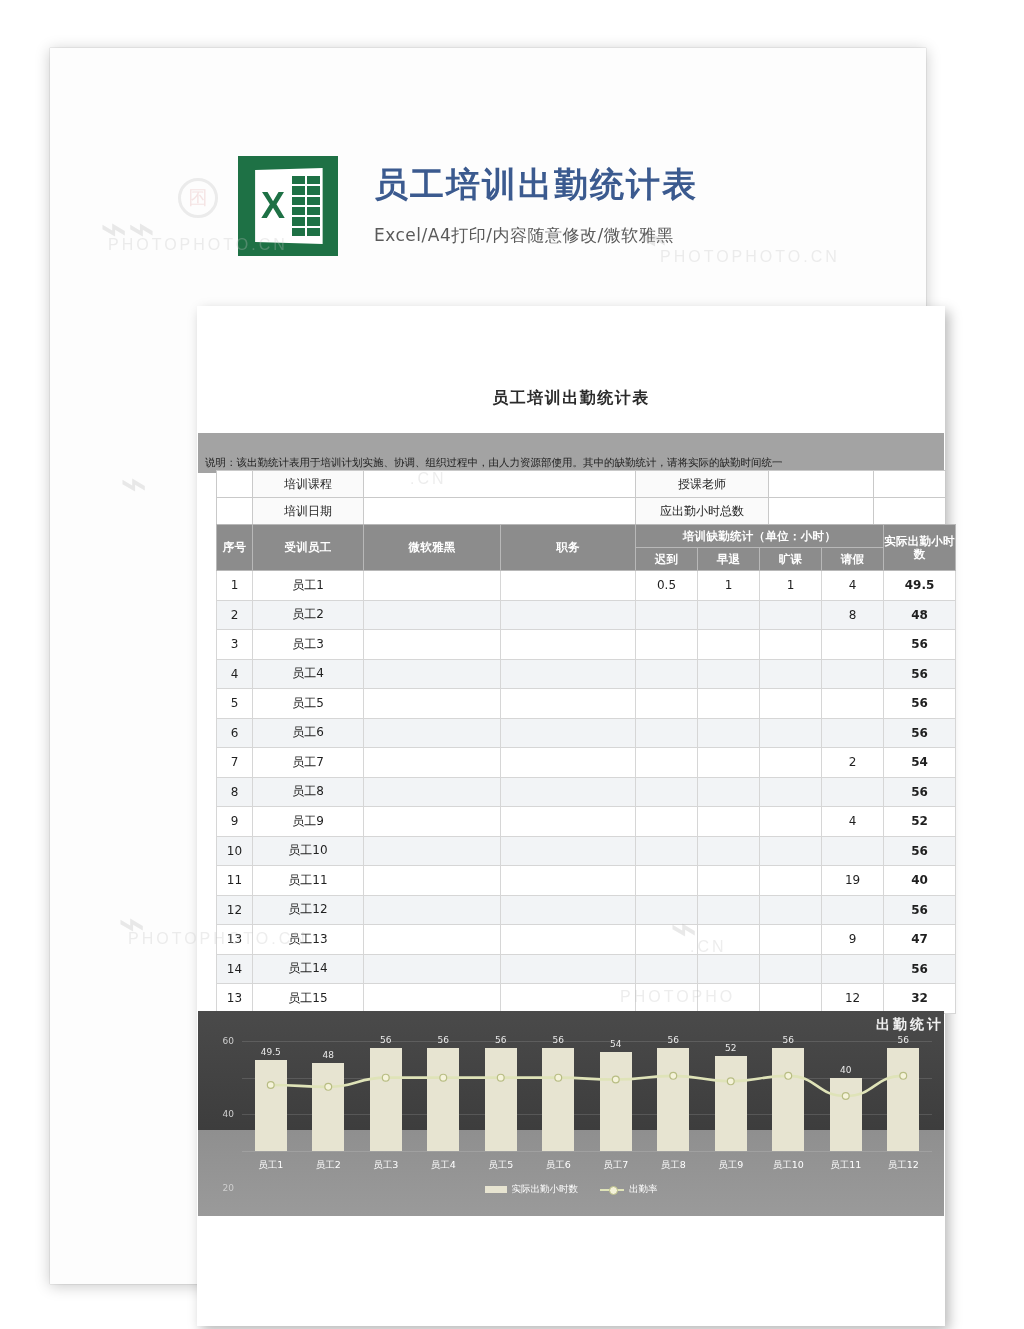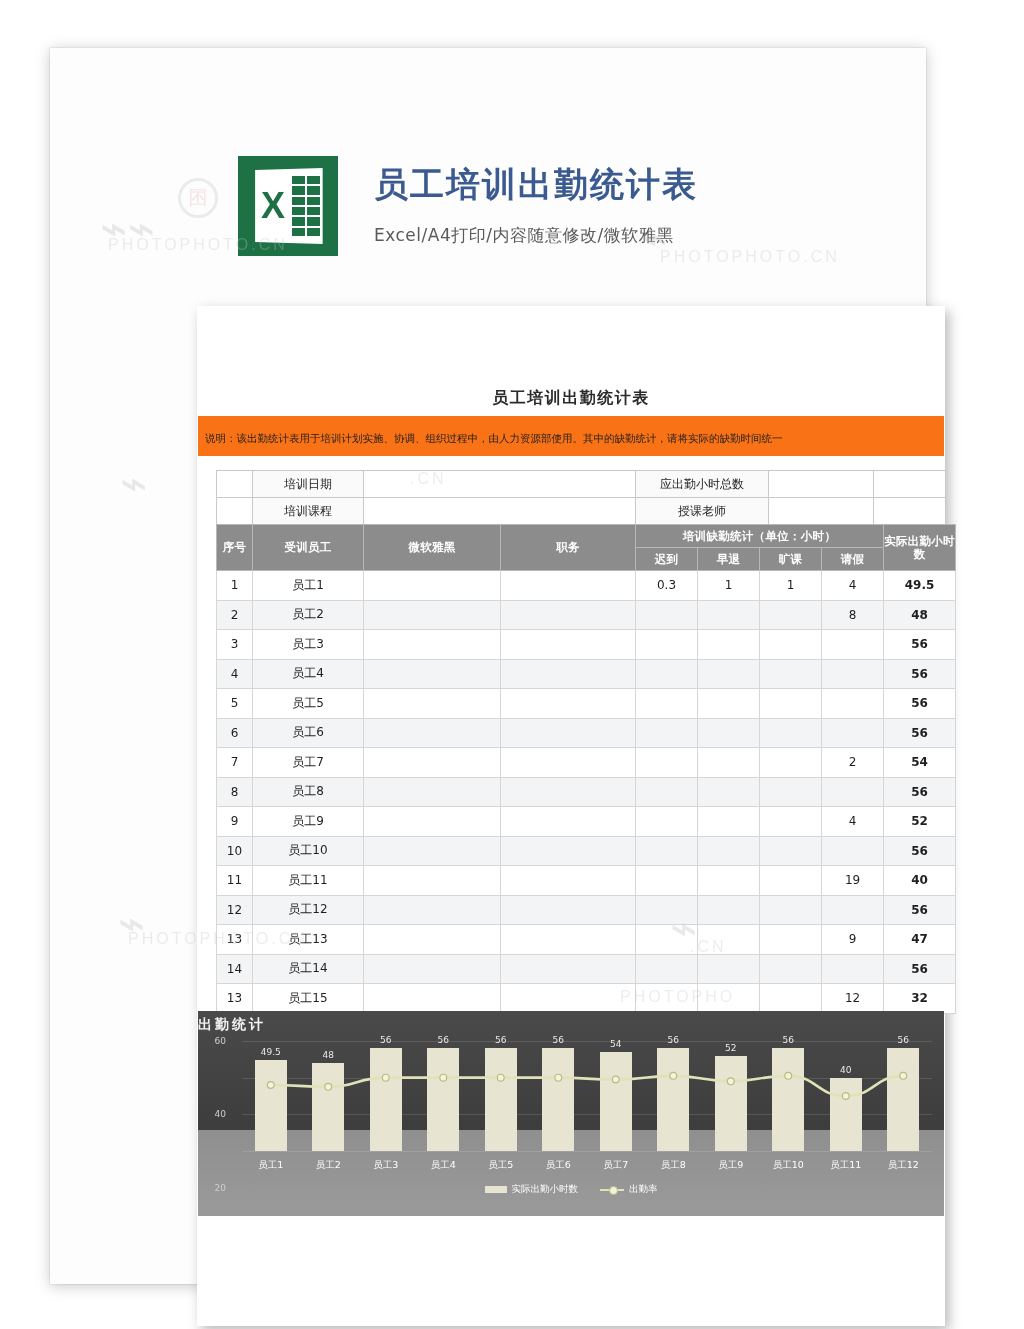--- a/index.html
+++ b/index.html
@@ -75,22 +75,22 @@
     letter-spacing: 0.6px; font-family: "DejaVu Sans", sans-serif; white-space: nowrap;
   }
 
   
   .sheet-title {
     position: absolute; left: 0; top: 82px; width: 748px;
     text-align: center; font-size: 16px; font-weight: bold; color: #2b2b2b;
     letter-spacing: 1.5px; font-family: "DejaVu Sans", sans-serif;
   }
   .note-box {
-    position: absolute; left: 1px; top: 110px; width: 746px; height: 40px;
-    background: #f97316; padding: 14px 6px 0 7px; overflow: hidden;
+    position: absolute; left: 1px; top: 127px; width: 746px; height: 40px;
+    background: #a3a3a3; padding: 21px 6px 0 7px; overflow: hidden;
   }
   .note-line {
     font-size: 10.5px; color: #1f1f1f; line-height: 17px;
     font-family: "DejaVu Sans", sans-serif; white-space: nowrap;
   }
 
   
   .info-tbl {
     position: absolute; left: 19px; top: 164px; width: 729px;
     border-collapse: collapse; table-layout: fixed;
@@ -120,29 +120,29 @@
   .grid-tbl tbody tr:nth-child(even) td { background: #f2f4f6; }
   .cell-total { font-weight: bold; }
 
   
   .chart-panel {
     position: absolute; left: 1px; top: 705px; width: 746px; height: 205px;
     background: linear-gradient(180deg, #4a4a4a 0%, #3d3d3d 58%, #8f8f8f 58%, #9a9a9a 100%);
     overflow: hidden;
   }
   .chart-title {
-    position: absolute; left: 0; top: 5px; width: 746px; text-align: left;
+    position: absolute; left: 0; top: 5px; width: 746px; text-align: right;
     color: #f1f1f1; font-size: 14px; font-weight: bold; letter-spacing: 3px;
     font-family: "DejaVu Sans", sans-serif;
   }
   .plot {
     position: absolute; left: 44px; top: 30px; width: 690px; height: 110px;
   }
   .ytick {
-    position: absolute; right: 100%; margin-right: 16px; transform: translateY(-50%);
+    position: absolute; right: 100%; margin-right: 8px; transform: translateY(-50%);
     font-size: 9px; color: #cfcfcf; font-family: "DejaVu Sans", sans-serif;
   }
   .gridline { position: absolute; left: 0; width: 100%; height: 1px; background: rgba(255,255,255,0.13); }
   .bars { position: absolute; left: 0; bottom: 0; width: 100%; height: 100%; display: flex; align-items: flex-end; }
   .barcol { flex: 1 1 0; display: flex; justify-content: center; align-items: flex-end; height: 100%; position: relative; }
   .bar { width: 56%; background: linear-gradient(180deg,#efeddd 0%, #e4e1cd 100%); }
   .bar-lbl {
     position: absolute; left: 0; width: 100%; text-align: center;
     font-size: 9px; color: #e9e9e9; font-family: "DejaVu Sans", sans-serif;
   }
@@ -230,31 +230,31 @@
           <col style="width:36px">
             <col style="width:111px">
             <col style="width:272px">
           <col style="width:133px">
             <col style="width:105px">
             <col style="width:72px">
         </colgroup>
         <tbody>
           <tr>
             <td class="info-val"></td>
-            <td class="info-lbl">培训日期</td>
-            <td class="info-val"></td>
-            <td class="info-lbl">应出勤小时总数</td>
+            <td class="info-lbl">培训课程</td>
+            <td class="info-val"></td>
+            <td class="info-lbl">授课老师</td>
             <td class="info-val"></td>
             <td class="info-val"></td>
           </tr>
           <tr>
             <td class="info-val"></td>
-            <td class="info-lbl">培训课程</td>
-            <td class="info-val"></td>
-            <td class="info-lbl">授课老师</td>
+            <td class="info-lbl">培训日期</td>
+            <td class="info-val"></td>
+            <td class="info-lbl">应出勤小时总数</td>
             <td class="info-val"></td>
             <td class="info-val"></td>
           </tr>
         </tbody>
       </table>
 
       <table class="grid-tbl">
         <colgroup>
           <col style="width:36px">
             <col style="width:111px">
@@ -281,21 +281,21 @@
             <th>旷课</th>
             <th>请假</th>
           </tr>
         </thead>
         <tbody>
             <tr>
               <td>1</td>
               <td>员工1</td>
               <td></td>
               <td></td>
-              <td>0.3</td>
+              <td>0.5</td>
               <td>1</td>
               <td>1</td>
               <td>4</td>
               <td class="cell-total">49.5</td>
             </tr>
             <tr>
               <td>2</td>
               <td>员工2</td>
               <td></td>
               <td></td>

